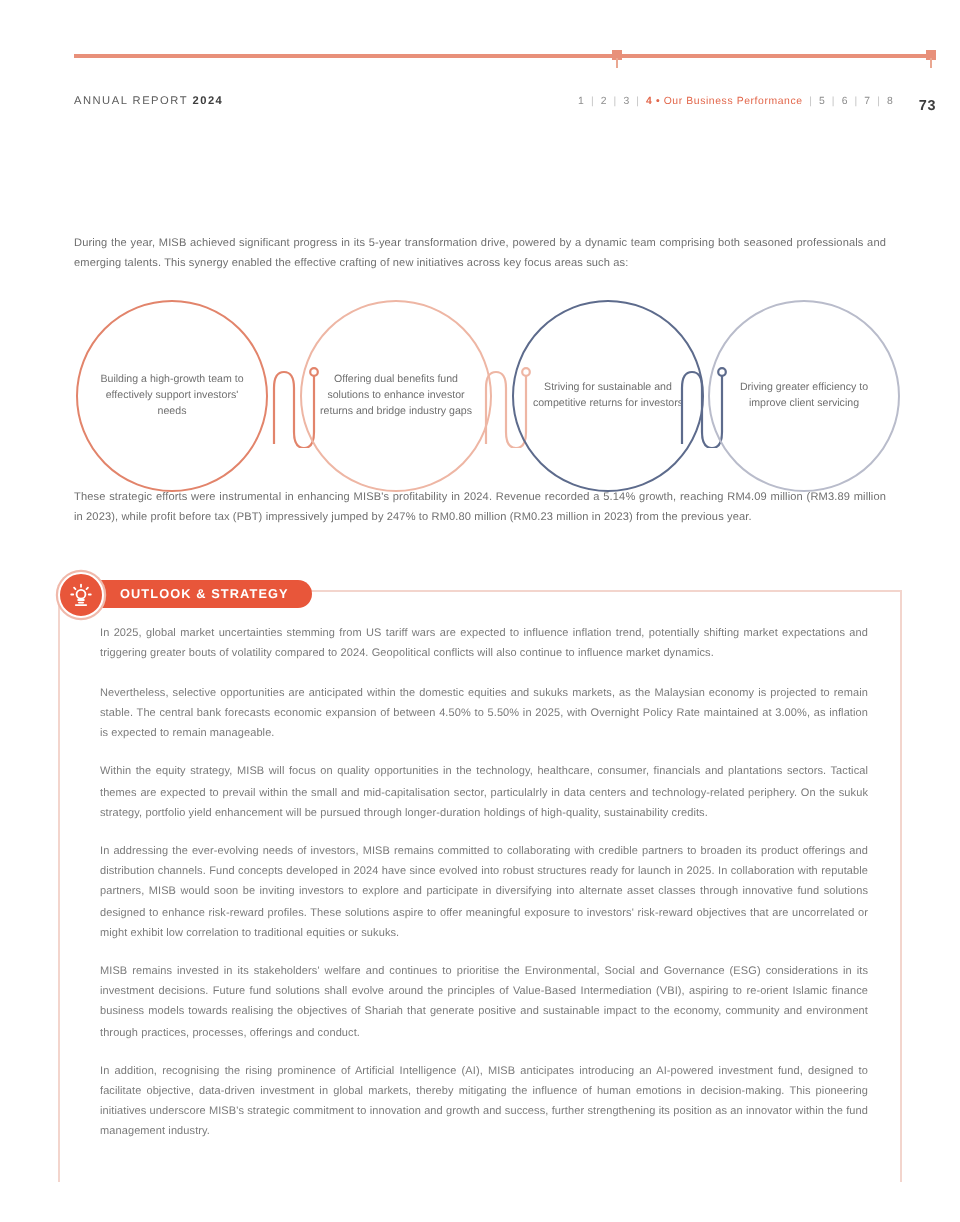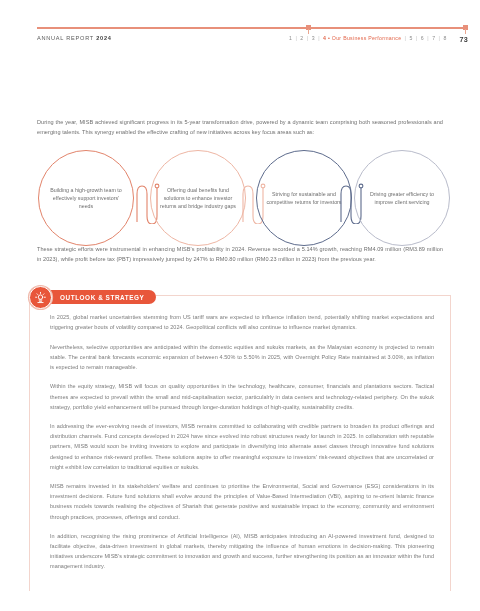--- a/index.html
+++ b/index.html
@@ -46,21 +46,21 @@
     top: 3px;
     width: 1.2px;
     height: 5px;
     background: #eaa791;
   }
   .rule-stem.s1 { left: 62.9%; }
   .rule-stem.s2 { right: 2.2px; }
 
   #header-row {
     position: absolute;
-    top: 35px;
+    top: 48px;
     left: 37px;
     right: 12px;
     height: 14px;
   }
   #annual-report {
     position: absolute;
     left: 0;
     top: 0;
     font-size: 5.6px;
     letter-spacing: 0.75px;

